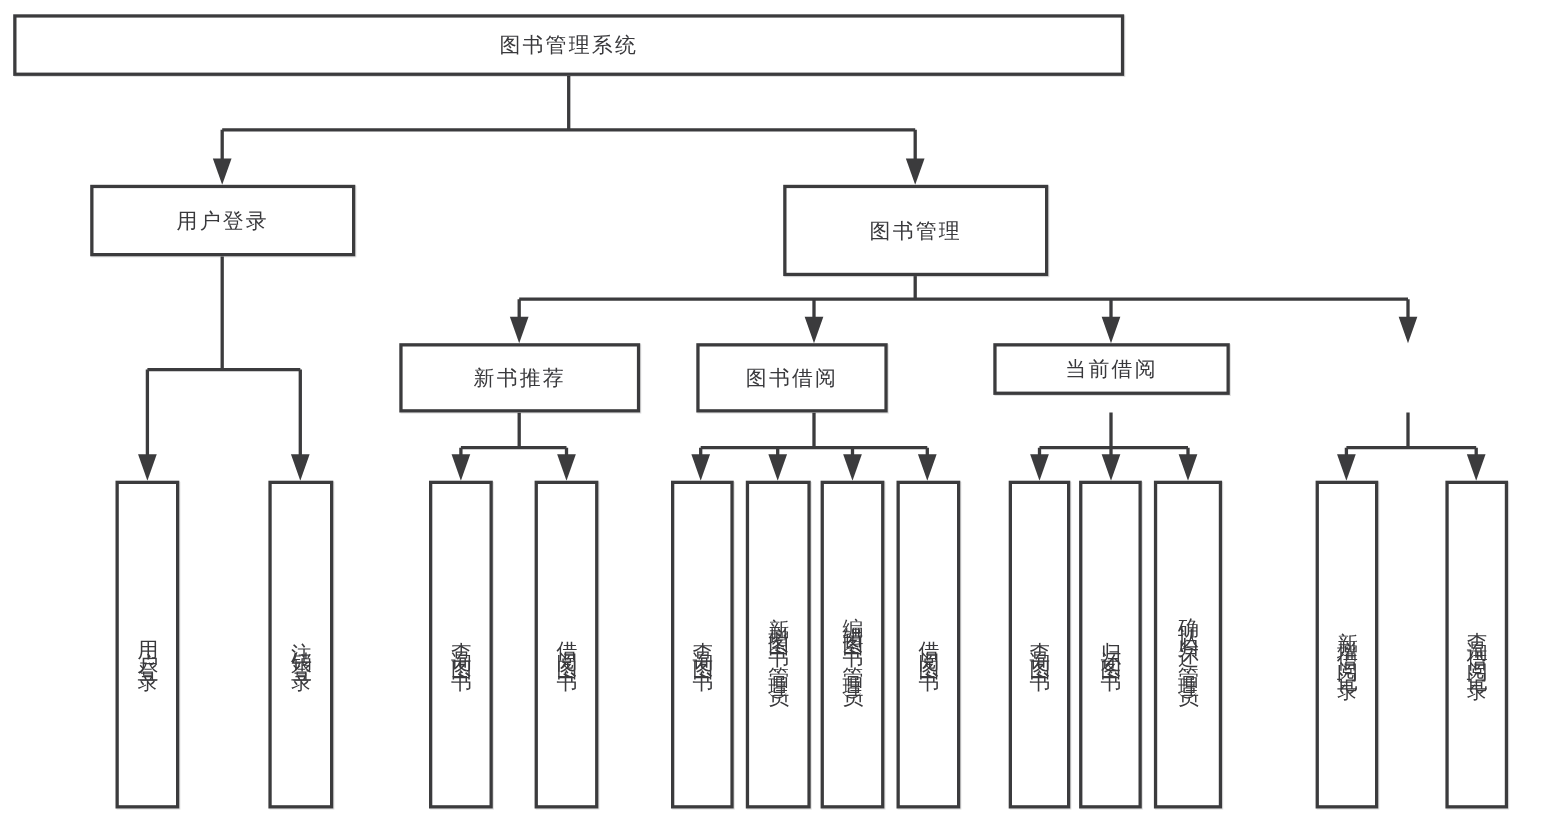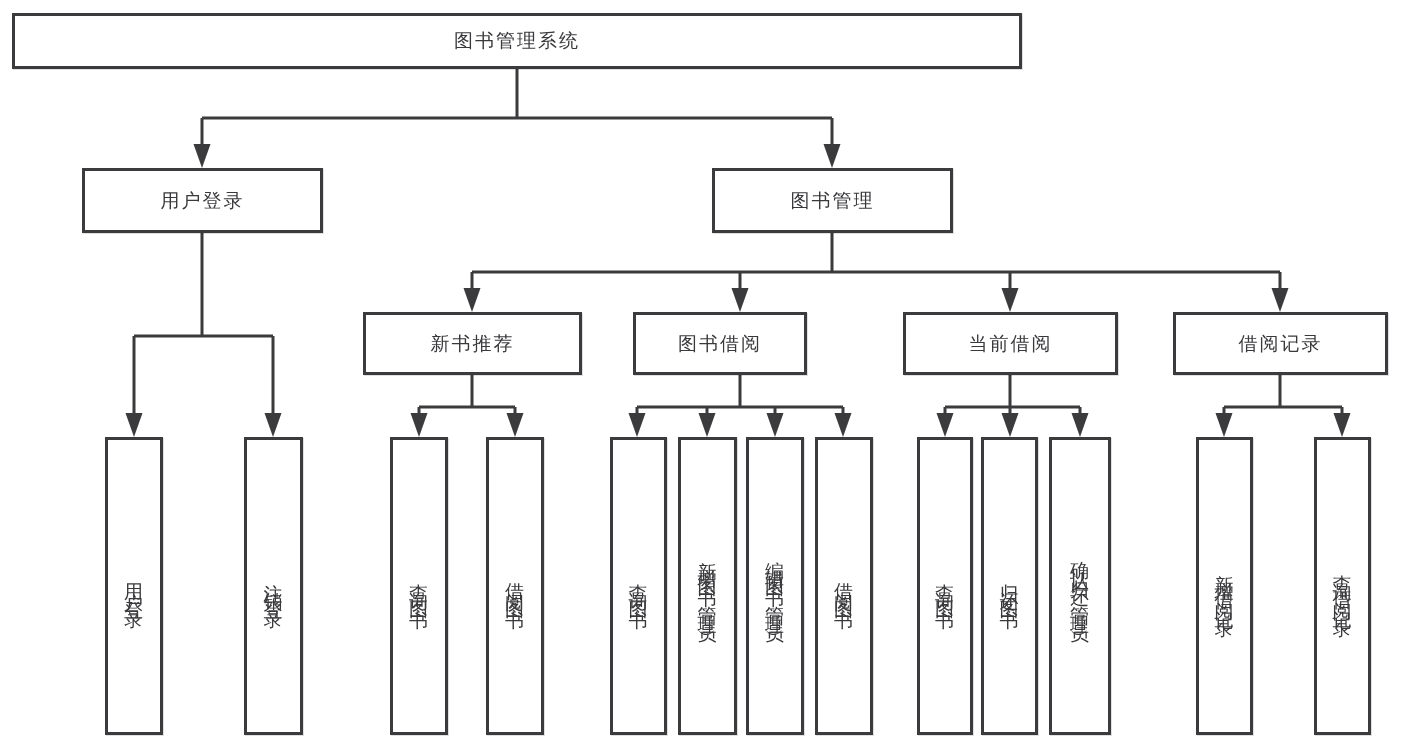--- a/index.html
+++ b/index.html
@@ -107,35 +107,32 @@
     <polygon class="arrow" points="1333.5,413 1350.5,413 1342,437"></polygon>
   </svg>
 
   <div class="box hbox" style="left:12px; top:13px; width:1010px; height:56px;">
     <span>图书管理系统</span>
   </div>
 
   <div class="box hbox" style="left:82px; top:168px; width:241px; height:65px;">
     <span>用户登录</span>
   </div>
-  <div class="box hbox" style="left:712px; top:168px; width:241px; height:65px;">
+  <div class="box hbox" style="left:712px; top:168px; width:241px; height:83px;">
     <span>图书管理</span>
   </div>
 
   <div class="box hbox" style="left:363px; top:312px; width:219px; height:63px;">
     <span>新书推荐</span>
   </div>
   <div class="box hbox" style="left:633px; top:312px; width:174px; height:63px;">
     <span>图书借阅</span>
   </div>
-  <div class="box hbox" style="left:903px; top:312px; width:215px; height:63px;">
+  <div class="box hbox" style="left:903px; top:312px; width:215px; height:47px;">
     <span>当前借阅</span>
-  </div>
-  <div class="box hbox" style="left:1173px; top:312px; width:215px; height:63px;">
-    <span>借阅记录</span>
   </div>
 
   <div class="box vbox" style="left:105px; top:437px; width:58px; height:298px;">
     <span>用户登录</span>
   </div>
   <div class="box vbox" style="left:244px; top:437px; width:59px; height:298px;">
     <span>注销登录</span>
   </div>
 
   <div class="box vbox" style="left:390px; top:437px; width:58px; height:298px;">

